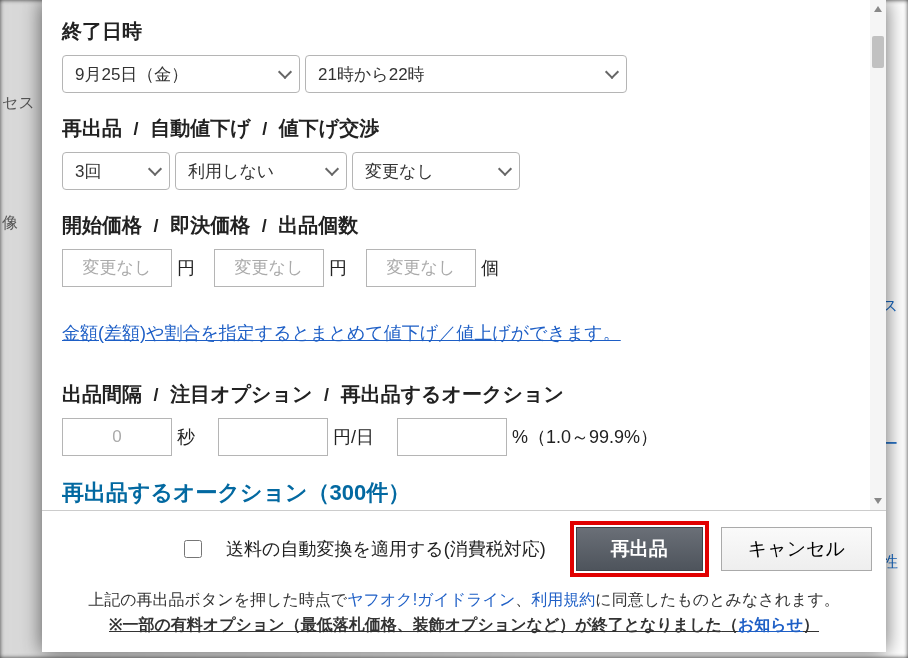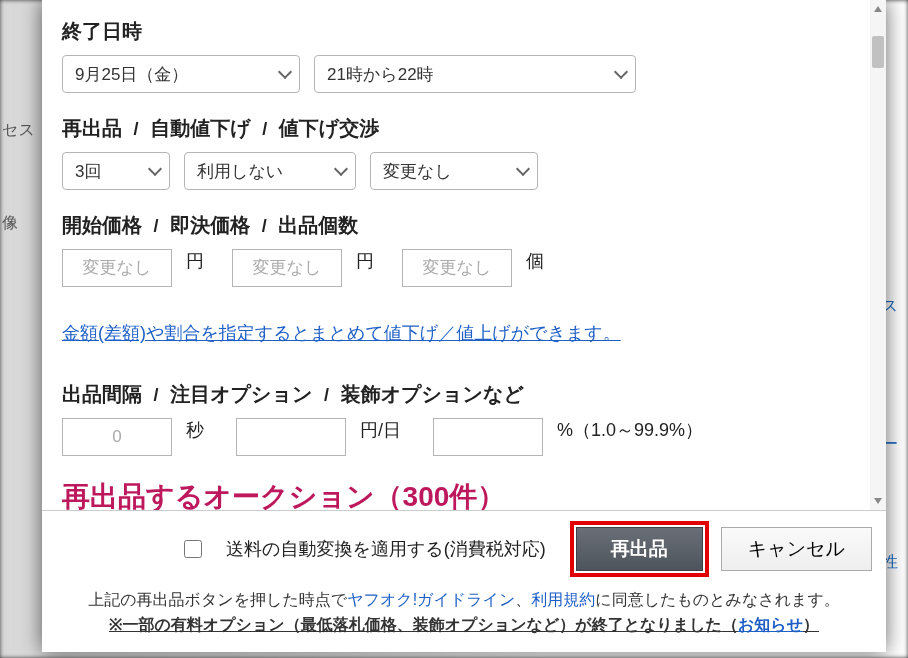--- a/index.html
+++ b/index.html
@@ -1,43 +1,43 @@
 <!DOCTYPE html>
 <html><head>
 <meta charset="utf-8">
 <style>
 * { box-sizing: border-box; margin: 0; padding: 0; }
 html, body { width: 908px; height: 658px; font-family: "Hiragino Kaku Gothic ProN", "Meiryo", sans-serif; background: #3a3a3a; overflow: hidden; }
 .bg-blur { position: absolute; inset: 0; background: linear-gradient(90deg, #d8d8d8 0%, #e8e8e8 30%, #fff 60%); filter: blur(2px); }
 .bg-text { position: absolute; color: #555; font-size: 16px; }
-.bg-text.t1 { left: 2px; top: 120px; }
+.bg-text.t1 { left: 2px; top: 93px; }
 .bg-text.t2 { left: 2px; top: 213px; }
 .bg-link-r { position: absolute; right: 10px; color: #1769c4; font-size: 16px; text-align: right; }
 
 .modal { position: absolute; left: 42px; top: 0; width: 844px; height: 652px; background: #fff; box-shadow: 0 0 20px rgba(0,0,0,.6); display: flex; flex-direction: column; }
 .modal-body { flex: 1; overflow-y: auto; padding: 18px 20px 0 20px; position: relative; }
 .scrollbar-track { position: absolute; right: 0; top: 0; width: 16px; height: 100%; background: #f5f5f5; }
 .scrollbar-thumb { position: absolute; right: 2px; top: 36px; width: 12px; height: 32px; background: #c1c1c1; border-radius: 2px; }
 .scrollbar-arrow { position: absolute; right: 4px; width: 8px; height: 8px; }
 .scrollbar-arrow.up { top: 4px; border-left: 4px solid transparent; border-right: 4px solid transparent; border-bottom: 6px solid #888; }
 .scrollbar-arrow.down { bottom: 4px; border-left: 4px solid transparent; border-right: 4px solid transparent; border-top: 6px solid #888; }
 
 .content { padding-right: 16px; }
 .label { font-size: 20px; font-weight: bold; color: #222; margin-bottom: 10px; }
-.row { display: flex; align-items: flex-start; gap: 14px; margin-bottom: 22px; flex-wrap: wrap; }
+.row { display: flex; align-items: center; gap: 5px; margin-bottom: 22px; flex-wrap: wrap; }
 .sep { font-size: 18px; font-weight: bold; color: #222; margin: 0 6px; }
 select { height: 38px; padding: 0 30px 0 12px; font-size: 17px; color: #333; border: 1px solid #b5b5b5; border-radius: 4px; background: #fff; appearance: none; -webkit-appearance: none; }
 .select-wrap { position: relative; display: inline-block; }
 .select-wrap::after { content: ""; position: absolute; right: 10px; top: 50%; width: 8px; height: 8px; border-right: 2px solid #666; border-bottom: 2px solid #666; transform: translateY(-70%) rotate(45deg); pointer-events: none; }
 input[type=text] { height: 38px; width: 110px; padding: 0 8px; font-size: 17px; color: #333; border: 1px solid #b5b5b5; text-align: center; }
 input[type=text]::placeholder { color: #aaa; }
 .unit { font-size: 18px; color: #222; }
 a.link { color: #1e5fc6; font-size: 18px; text-decoration: underline; margin-top: 12px; }
 .interval input { width: 110px; }
-.cutoff-title { font-size: 28px; font-weight: bold; color: #be185d; margin-top: 16px; }
+.cutoff-title { font-size: 22px; font-weight: bold; color: #0369a1; margin-top: 16px; }
 
 .modal-footer { border-top: 1px solid #ccc; padding: 10px 14px 14px 14px; background: #fff; }
 .footer-row1 { display: flex; justify-content: flex-end; align-items: center; gap: 12px; margin-bottom: 10px; }
 .chk-wrap { display: flex; align-items: center; gap: 24px; font-size: 18px; color: #222; margin-right: 12px; }
 .chk-wrap input { width: 18px; height: 18px; }
 .btn { height: 44px; padding: 6px 26px; font-size: 19px; border: 1px solid #aaa; background: linear-gradient(#fafafa,#eee); cursor: pointer; }
 .btn-primary { background: linear-gradient(#6a6f77,#4e545c); color: #fff; border: 1px solid #3e4248; padding: 0 34px; font-weight: bold; }
 .highlight-box { border: 4px solid #e10000; padding: 2px; display: inline-flex; }
 .footer-text { text-align: center; font-size: 16px; line-height: 1.6; color: #333; }
 .footer-text a { color: #1e5fc6; text-decoration: none; }
@@ -101,21 +101,21 @@
         <a href="#" class="link">金額(差額)や割合を指定するとまとめて値下げ／値上げができます。</a>
       </div>
 
       <div style="height:14px"></div>
 
       <div class="label">
         <span>出品間隔</span>
         <span class="sep">/</span>
         <span>注目オプション</span>
         <span class="sep">/</span>
-        <span>装飾オプションなど</span>
+        <span>再出品するオークション</span>
       </div>
       <div class="row interval">
         <input type="text" placeholder="0" style="">
         <span class="unit">秒</span>
         <input type="text" style="margin-left: 18px;">
         <span class="unit">円/日</span>
         <input type="text" style="margin-left: 18px;">
         <span class="unit">%（1.0～99.9%）</span>
       </div>
 

